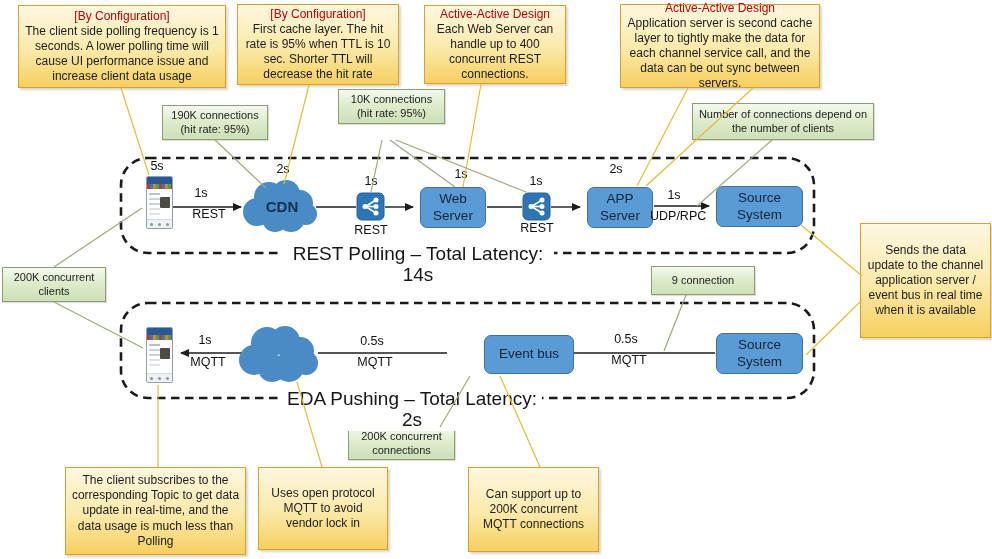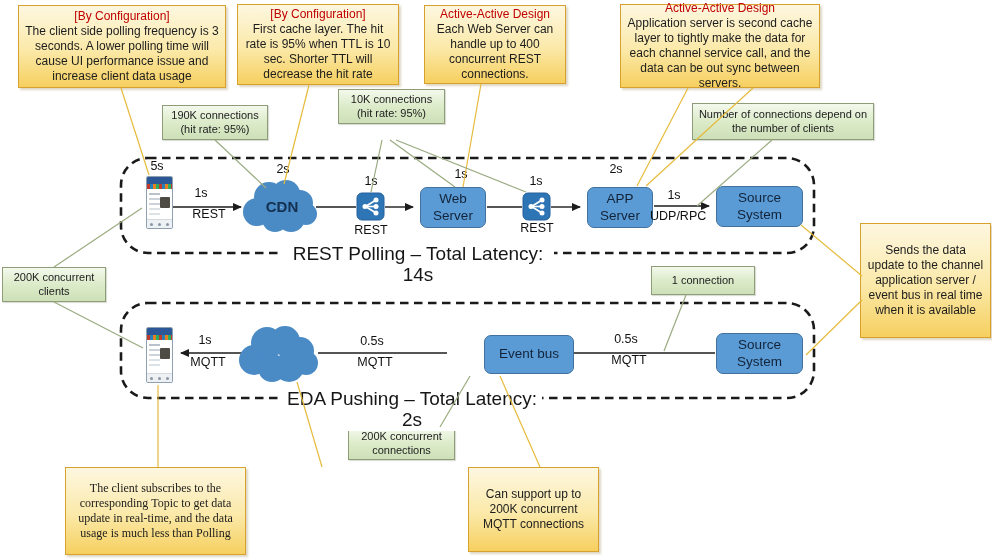--- a/index.html
+++ b/index.html
@@ -120,40 +120,40 @@
           <circle cx="8" cy="13.5" r="2.5"></circle>
           <circle cx="19" cy="7" r="2.5"></circle>
           <circle cx="19" cy="13.5" r="2.5"></circle>
           <circle cx="19" cy="20" r="2.5"></circle>
         </g>
     </g>
   </svg>
 
   <div class="callout" style="left:18px;top:5px;width:208px;height:83px;">
     <div class="ct">[By Configuration]</div>
-    <div class="cb">The client side polling frequency is 3 seconds. A lower polling time will cause UI performance issue and increase client data usage</div>
+    <div class="cb">The client side polling frequency is 1 seconds. A lower polling time will cause UI performance issue and increase client data usage</div>
   </div>
   <div class="callout" style="left:237px;top:4px;width:162px;height:81px;">
     <div class="ct">[By Configuration]</div>
     <div class="cb">First cache layer. The hit rate is 95% when TTL is 10 sec. Shorter TTL will decrease the hit rate</div>
   </div>
   <div class="callout" style="left:424px;top:5px;width:142px;height:79px;">
     <div class="ct">Active-Active Design</div>
     <div class="cb">Each Web Server can handle up to 400 concurrent REST connections.</div>
   </div>
   <div class="callout" style="left:620px;top:4px;width:200px;height:84px;">
     <div class="ct">Active-Active Design</div>
     <div class="cb">Application server is second cache layer to tightly make the data for each channel service call, and the data can be out sync between servers.</div>
   </div>
 
   <div class="greenbox" style="left:162px;top:105px;width:106px;height:35px;">190K connections (hit rate: 95%)</div>
   <div class="greenbox" style="left:338px;top:89px;width:107px;height:35px;">10K connections (hit rate: 95%)</div>
   <div class="greenbox" style="left:692px;top:103px;width:182px;height:37px;">Number of connections depend on the number of clients</div>
   <div class="greenbox" style="left:2px;top:267px;width:104px;height:35px;">200K concurrent clients</div>
-  <div class="greenbox" style="left:651px;top:266px;width:104px;height:29px;">1 connection</div>
+  <div class="greenbox" style="left:651px;top:266px;width:104px;height:29px;">9 connection</div>
   <div class="greenbox" style="left:348px;top:427px;width:107px;height:33px;">200K concurrent connections</div>
 
   <div class="phone" style="left:146px;top:176px;width:27px;height:53px;">
     <div class="ph-top"></div>
     <div class="ph-icons"></div>
     <div class="ph-body">
         <div class="ph-img"></div>
       </div>
     <div class="ph-foot">
         <i></i>
@@ -222,22 +222,25 @@
 
   <div class="node" style="left:716px;top:333px;width:87px;height:41px;">
     <span>Source System</span>
   </div>
 
   <div class="ftitle" style="left:282px;top:389px;width:260px;">EDA Pushing – Total Latency: 2s</div>
 
   <div class="callout" style="left:860px;top:223px;width:131px;height:115px;">
     <div class="cb">Sends the data update to the channel application server / event bus in real time when it is available</div>
   </div>
-  <div class="callout" style="left:65px;top:467px;width:181px;height:88px;font-family:Liberation Serif, serif;">
+  <div class="callout" style="left:65px;top:467px;width:181px;height:88px;">
     <div class="cb">The client subscribes to the corresponding Topic to get data update in real-time, and the data usage is much less than Polling</div>
+  </div>
+  <div class="callout" style="left:258px;top:467px;width:130px;height:83px;">
+    <div class="cb">Uses open protocol MQTT to avoid vendor lock in</div>
   </div>
   <div class="callout" style="left:468px;top:467px;width:131px;height:85px;">
     <div class="cb">Can support up to 200K concurrent MQTT connections</div>
   </div>
 
   <svg class="layer conn" width="992" height="559" viewBox="0 0 992 559">
     <g stroke="#e6bb3c" stroke-width="1.2">
       <line x1="121" y1="88" x2="149" y2="175"></line>
       <line x1="309" y1="85" x2="284" y2="184"></line>
       <line x1="481" y1="84" x2="463" y2="187"></line>

